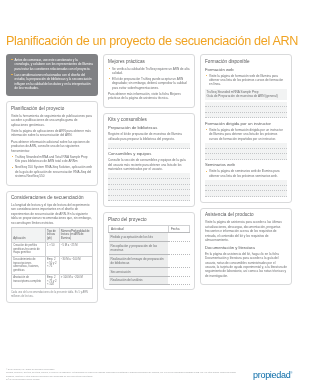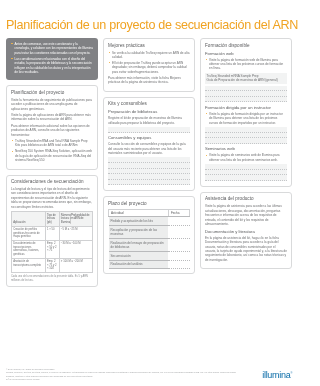--- a/index.html
+++ b/index.html
@@ -3,21 +3,21 @@
 <meta charset="utf-8">
 <style>
   html,body{margin:0;padding:0;}
   body{
     width:298px;height:386px;
     background:#ffffff;
     font-family:"Liberation Sans", sans-serif;
     color:#58595b;
     overflow:hidden;
   }
-  .page{position:relative;width:298px;height:386px;box-sizing:border-box;padding:0 6px;}
+  .page{position:relative;width:298px;height:386px;box-sizing:border-box;padding:16px 6px;}
 
   
   .header{display:flex;align-items:flex-end;justify-content:space-between;padding:14px 0 6px 0;}
   .title{
     font-size:12.6px;color:#f0a322;letter-spacing:-.3px;
     white-space:nowrap;line-height:1;font-weight:400;
   }
   .wfbox{text-align:left;}
   .wflabel{font-size:3.2px;color:#8d8f91;margin-bottom:1px;letter-spacing:.1px;}
   .wficons{display:flex;gap:1.5px;align-items:center;}
@@ -304,17 +304,17 @@
     </div>
   </div>
 
   <div class="footer">
     <div class="legal">
       <div class="lrow">© 2016 Illumina, Inc. Todos los derechos reservados.</div>
       <div class="lrow">Illumina, NeoPrep, Nextera, NextSeq, TruSeq, el color de la calabaza y la transmisión de bases son marcas comerciales registradas o marcas comerciales de Illumina, Inc. y/o de sus sociedades afiliadas en EE. UU. y/u otros países. Todos los demás nombres, logotipos y otras marcas comerciales son propiedad de sus respectivos propietarios.</div>
       <div class="lrow">N.º de referencia 1170-2017-16-ESP</div>
     </div>
     <div class="logo">
-      <b>illumina</b><span class="tm">®</span>
+      <b>propiedad</b><span class="tm">®</span>
     </div>
   </div>
 
 </div>
 
 </body></html>

